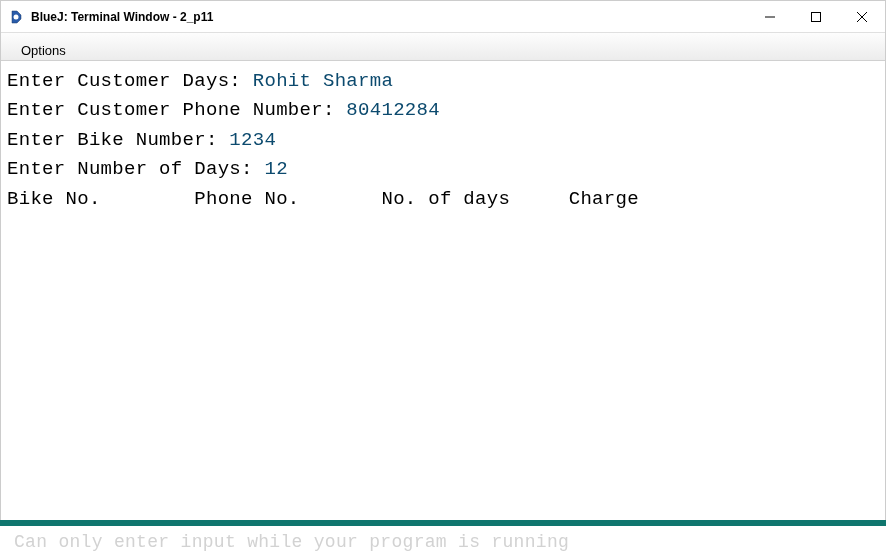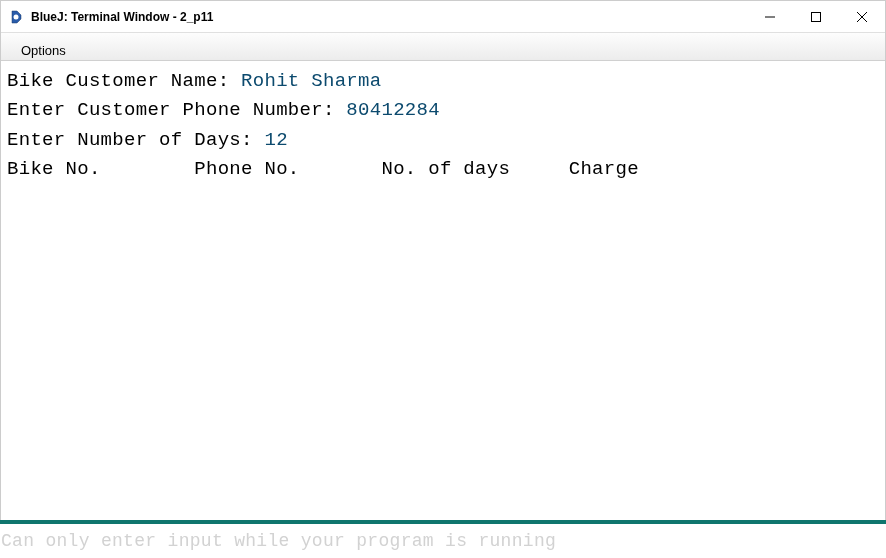--- a/index.html
+++ b/index.html
@@ -80,25 +80,25 @@
     }
     .user-input {
       color: #0c4a6e;
     }
     .input-area {
       position: absolute;
       bottom: 0;
       left: 0;
       right: 0;
       height: 38px;
-      border-top: 4px solid #0f766e;
+      border-top: 6px solid #0f766e;
       background: #fff;
       display: flex;
       align-items: center;
-      padding-left: 1px;
+      padding-left: 14px;
     }
     .input-placeholder {
       font-family: "Consolas", "Courier New", monospace;
       font-size: 18px;
       color: #d2d2d2;
       letter-spacing: 0.3px;
     }
   </style>
 </head>
 <body>
@@ -129,21 +129,22 @@
         </svg>
     </div>
   </div>
 </div>
 
 <div class="menubar">
   <div class="menu-item">Options</div>
 </div>
 
 <div class="terminal">
-  <div class="term-line"><span>Bike Customer Name: </span><span class="user-input">Rohit Sharma</span></div>
+  <div class="term-line"><span>Enter Customer Days: </span><span class="user-input">Rohit Sharma</span></div>
   <div class="term-line"><span>Enter Customer Phone Number: </span><span class="user-input">80412284</span></div>
+  <div class="term-line"><span>Enter Bike Number: </span><span class="user-input">1234</span></div>
   <div class="term-line"><span>Enter Number of Days: </span><span class="user-input">12</span></div>
   <div class="term-line" id="header-row">Bike No.        Phone No.       No. of days     Charge</div>
 </div>
 
 <div class="input-area">
   <span class="input-placeholder">Can only enter input while your program is running</span>
 </div>
 
 </body></html>

